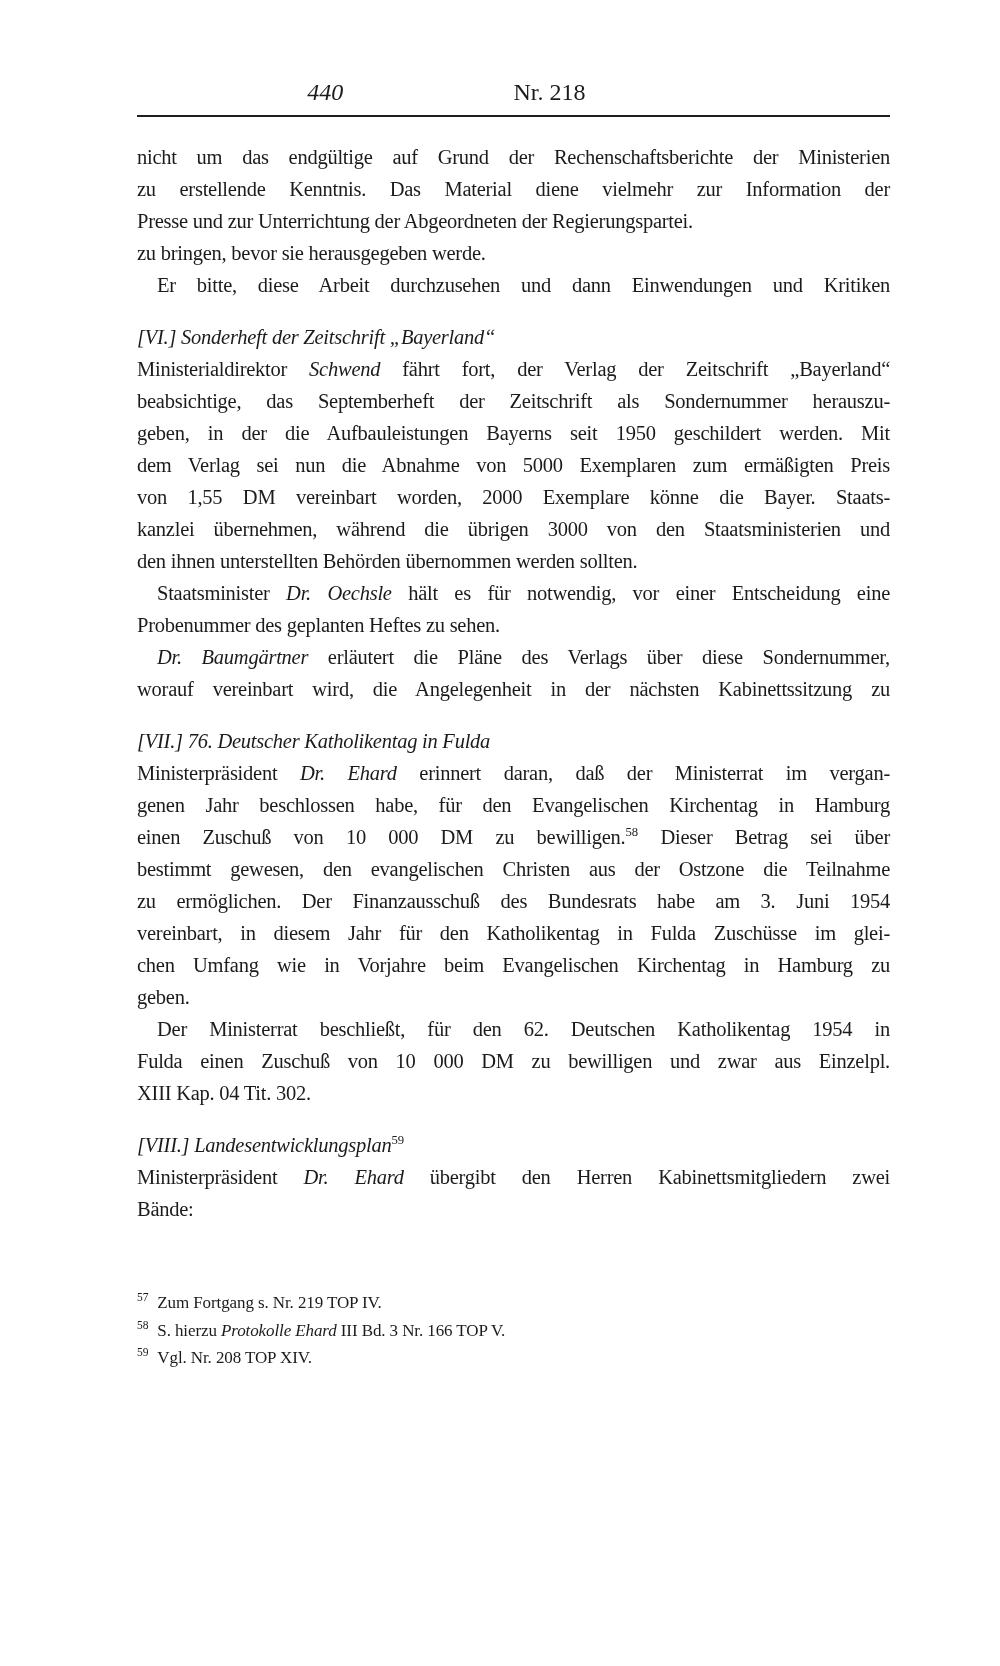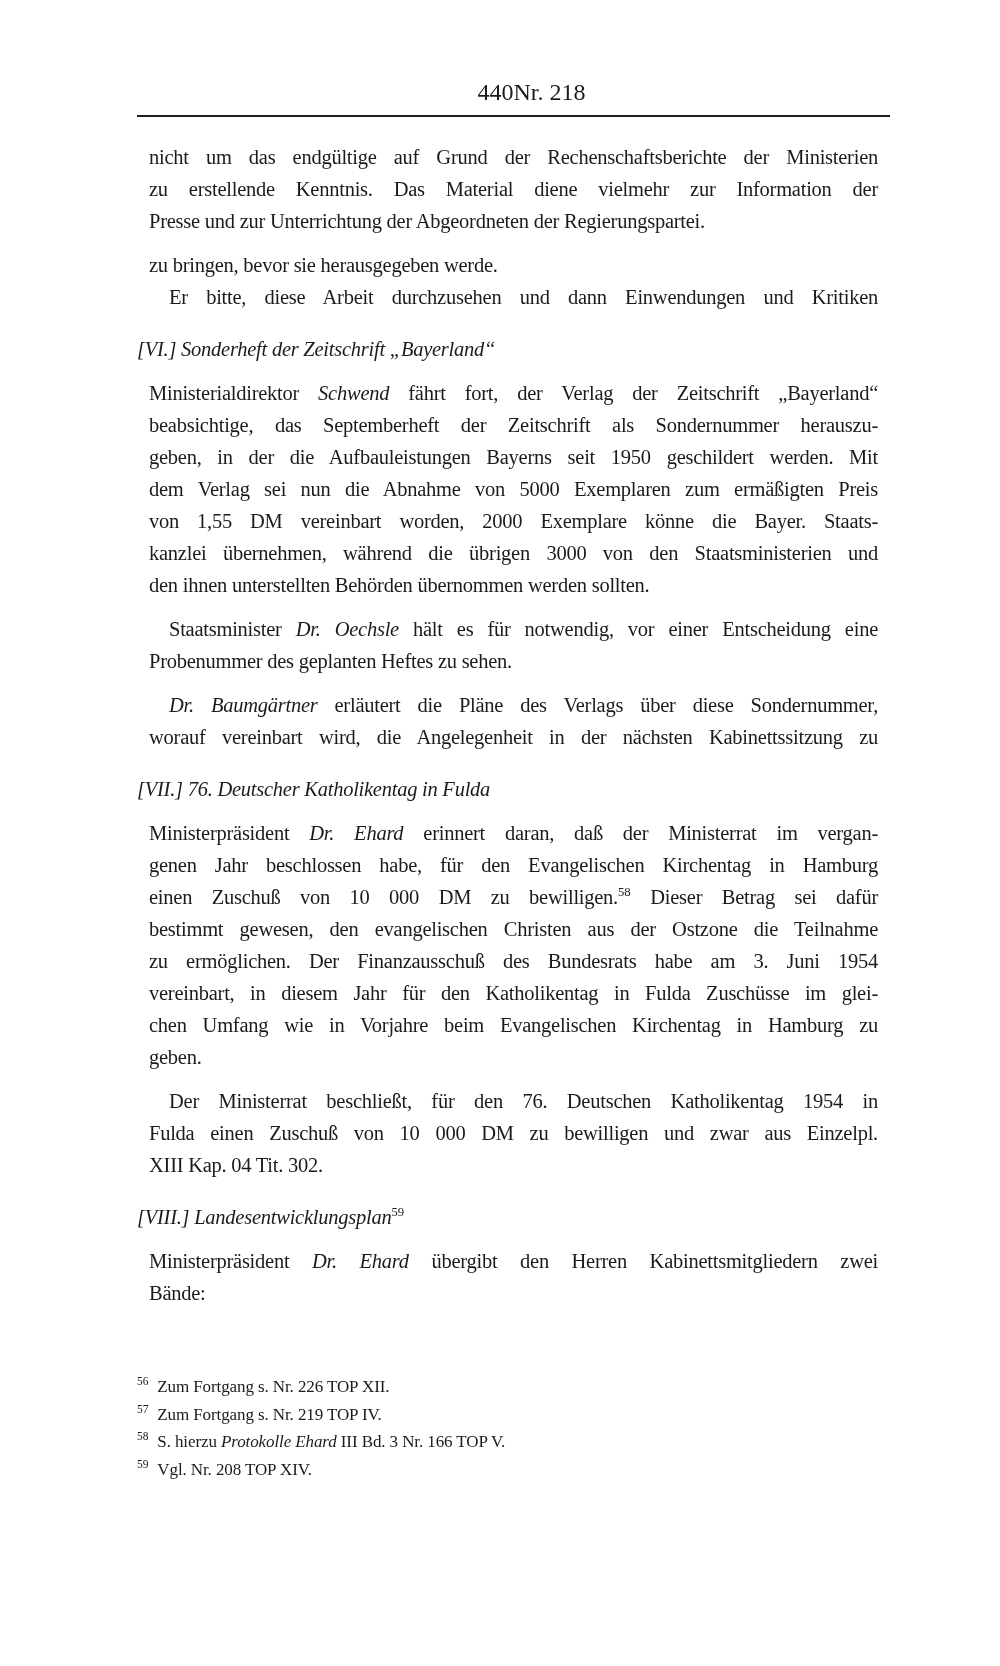--- a/index.html
+++ b/index.html
@@ -22,31 +22,31 @@
   }
   
   .pg-header {
     display: flex;
     align-items: baseline;
     font-size: 24px;
     line-height: 28px;
     padding-bottom: 9px;
     border-bottom: 2px solid #1f1f1f;
   }
-  .h-left  { flex: 1; text-align: right; }
+  .h-left  { flex: 1; text-align: center; font-style: italic; }
   .h-center{ flex: 1; text-align: center; }
   .h-right { flex: 1; text-align: left; }
   
   .body-text {
     margin-top: 24px;
     font-size: 20.5px;
     line-height: 32px;
     letter-spacing: -0.25px;
   }
-  .para { margin: 12px; }
+  .para { margin: 0; }
   .line {
     text-align: justify;
     text-align-last: justify;
   }
   .line.last { text-align-last: auto; }
   .line.indent { text-indent: 20px; }
   .heading { margin-top: 20px; }
   .heading .line { text-align: left; text-align-last: auto; }
   .it  { font-style: italic; }
   .sup {
@@ -113,42 +113,41 @@
         <div class="para">
           <div class="line indent"><span class="it">Dr. Baumgärtner</span><span class=""> erläutert die Pläne des Verlags über diese Sondernummer,</span></div>
           <div class="line"><span class="">worauf vereinbart wird, die Angelegenheit in der nächsten Kabinettssitzung zu</span></div>
         </div>
         <div class="heading">
           <div class="line last"><span class="it">[VII.] 76. Deutscher Katholikentag in Fulda</span></div>
         </div>
         <div class="para">
           <div class="line"><span class="">Ministerpräsident </span><span class="it">Dr. Ehard</span><span class=""> erinnert daran, daß der Ministerrat im vergan-</span></div>
           <div class="line"><span class="">genen Jahr beschlossen habe, für den Evangelischen Kirchentag in Hamburg</span></div>
-          <div class="line"><span class="">einen Zuschuß von 10 000 DM zu bewilligen.</span><span class="sup">58</span><span class=""> Dieser Betrag sei dafür</span></div>
+          <div class="line"><span class="">einen Zuschuß von 10 000 DM zu bewilligen.</span><span class="sup">58</span><span class=""> Dieser Betrag sei über</span></div>
           <div class="line"><span class="">bestimmt gewesen, den evangelischen Christen aus der Ostzone die Teilnahme</span></div>
           <div class="line"><span class="">zu ermöglichen. Der Finanzausschuß des Bundesrats habe am 3. Juni 1954</span></div>
           <div class="line"><span class="">vereinbart, in diesem Jahr für den Katholikentag in Fulda Zuschüsse im glei-</span></div>
           <div class="line"><span class="">chen Umfang wie in Vorjahre beim Evangelischen Kirchentag in Hamburg zu</span></div>
           <div class="line last"><span class="">geben.</span></div>
         </div>
         <div class="para">
-          <div class="line indent"><span class="">Der Ministerrat beschließt, für den 76. Deutschen Katholikentag 1954 in</span></div>
+          <div class="line indent"><span class="">Der Ministerrat beschließt, für den 62. Deutschen Katholikentag 1954 in</span></div>
           <div class="line"><span class="">Fulda einen Zuschuß von 10 000 DM zu bewilligen und zwar aus Einzelpl.</span></div>
           <div class="line last"><span class="">XIII Kap. 04 Tit. 302.</span></div>
         </div>
         <div class="heading">
           <div class="line last"><span class="it">[VIII.] Landesentwicklungsplan</span><span class="sup">59</span></div>
         </div>
         <div class="para">
           <div class="line"><span class="">Ministerpräsident </span><span class="it">Dr. Ehard</span><span class=""> übergibt den Herren Kabinettsmitgliedern zwei</span></div>
           <div class="line last"><span class="">Bände:</span></div>
         </div>
       </div>
 
     <div class="footnotes" id="fn-root">
-        <div class="footnote"><span class="fn-num">56</span><span class="">Zum Fortgang s. Nr. 226 TOP XII.</span></div>
         <div class="footnote"><span class="fn-num">57</span><span class="">Zum Fortgang s. Nr. 219 TOP IV.</span></div>
         <div class="footnote"><span class="fn-num">58</span><span class="">S. hierzu </span><span class="it">Protokolle Ehard</span><span class=""> III Bd. 3 Nr. 166 TOP V.</span></div>
         <div class="footnote"><span class="fn-num">59</span><span class="">Vgl. Nr. 208 TOP XIV.</span></div>
       </div>
 
   </div>
 </div>
 
 </body></html>

